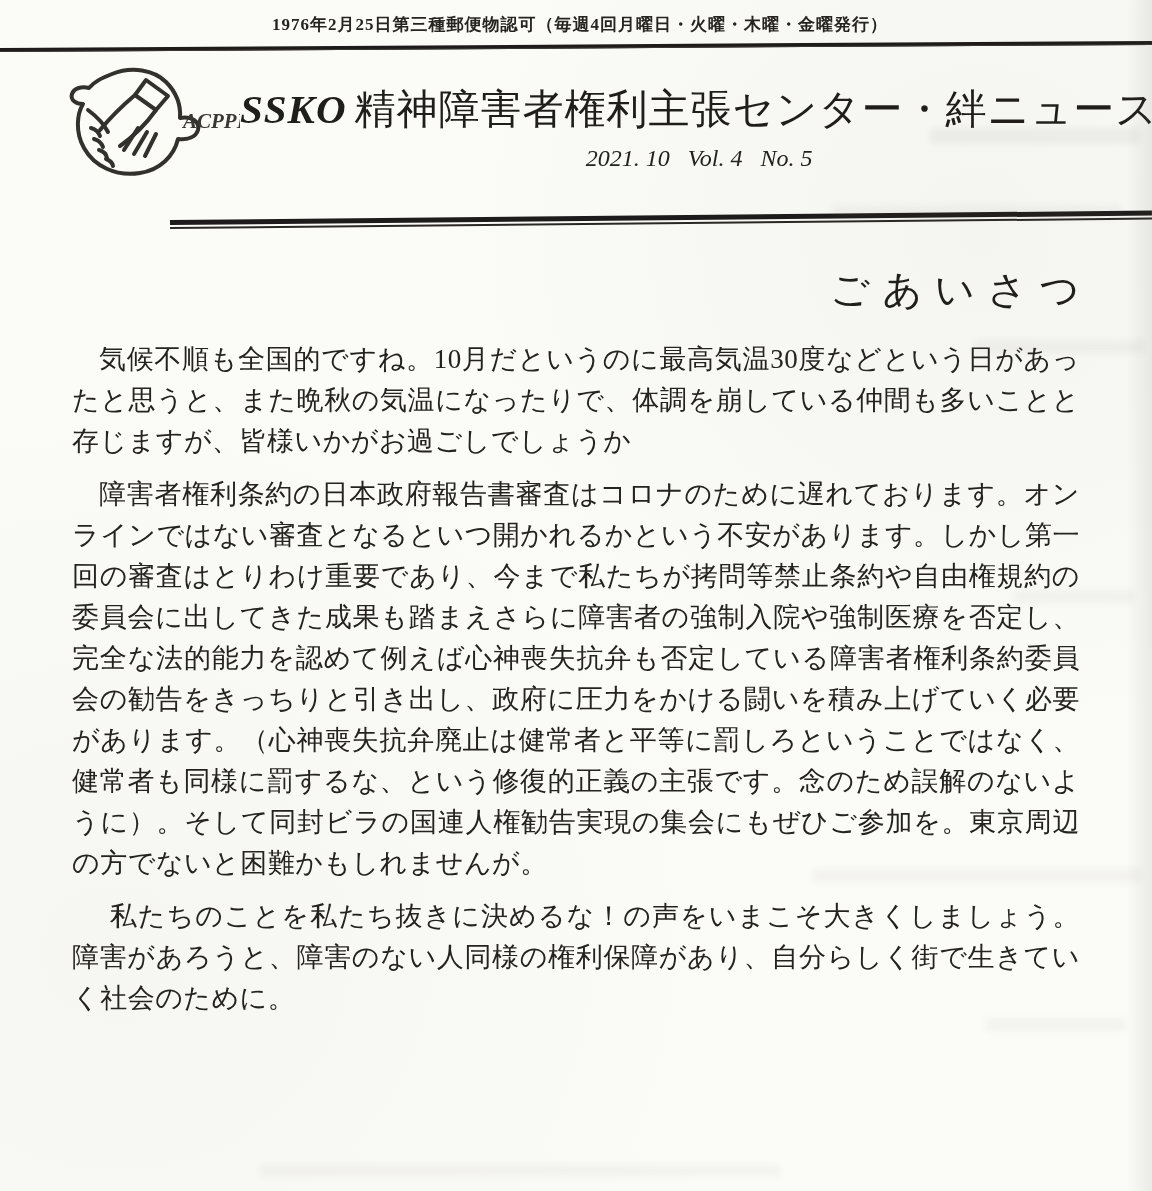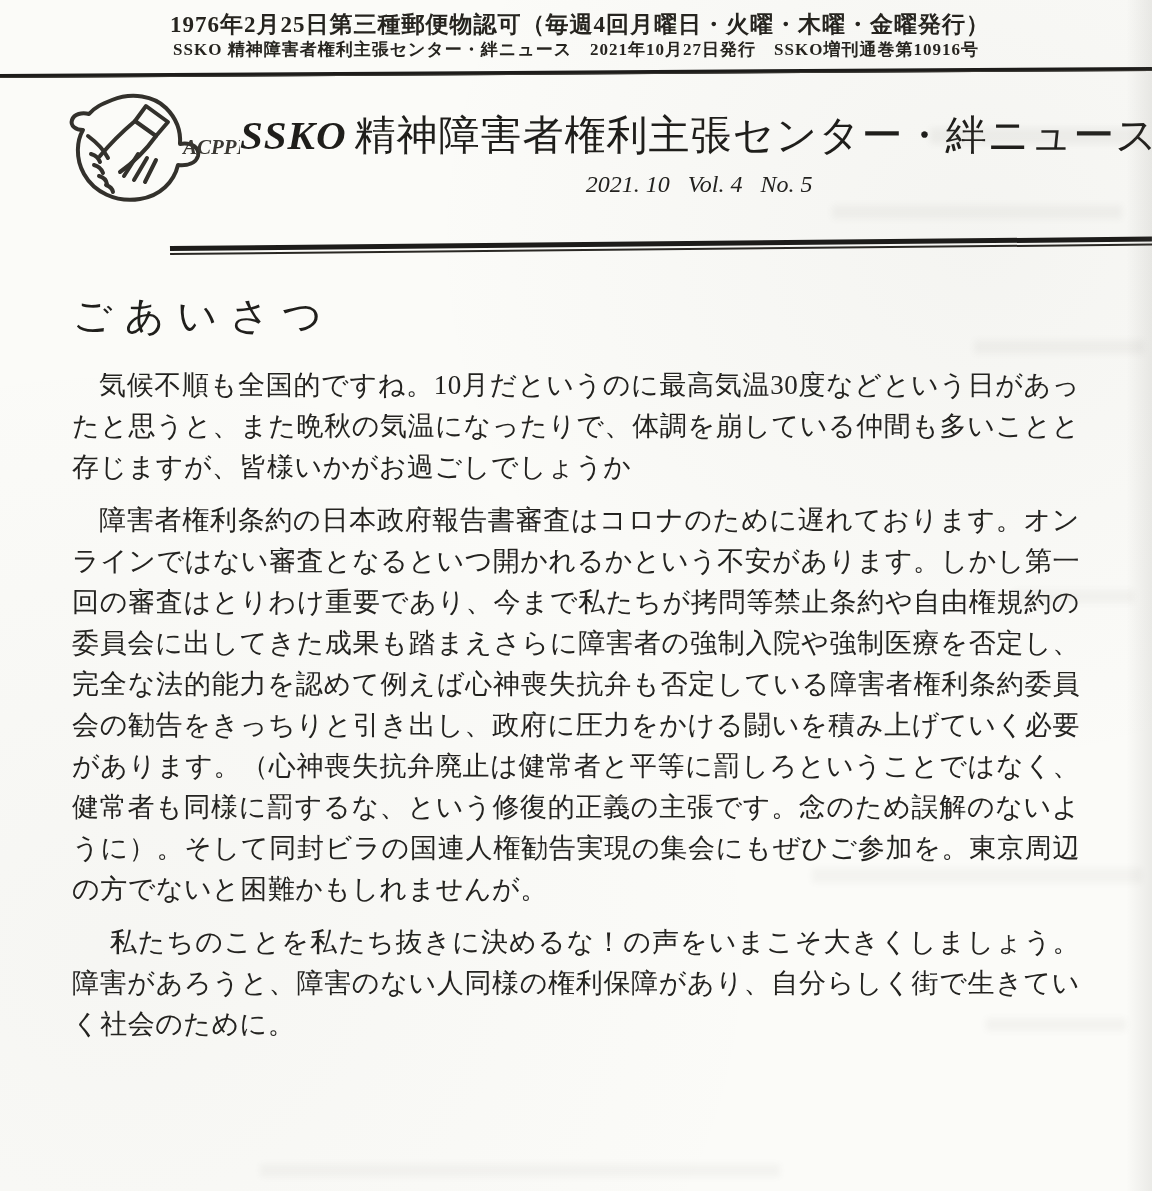--- a/index.html
+++ b/index.html
@@ -10,21 +10,21 @@
     background:
       radial-gradient(ellipse at 85% 20%, rgba(120,120,115,0.05), rgba(0,0,0,0) 40%),
       radial-gradient(ellipse at 10% 80%, rgba(120,120,115,0.04), rgba(0,0,0,0) 45%),
       #fbfbf8;
     color:#26241f;
     font-family:"Liberation Serif","DejaVu Serif",serif;
     overflow:hidden;
   }
   
   .pub-header{ padding-top:13px; text-align:center; font-weight:bold; }
-  .pub-header .line1{ font-size:23px; letter-spacing:1px; line-height:24px;padding-left:8px; }
+  .pub-header .line1{ font-size:17px; letter-spacing:1px; line-height:24px;padding-left:8px; }
   .pub-header .line2{ font-size:17px; letter-spacing:1px; line-height:26px; }
   
   .rule-top{
     margin-top:11px; height:3px; background:#1d1c1a;
     border-bottom:1px solid #3a3833;
     transform:rotate(-0.35deg); transform-origin:left center;
   }
   .rule-mid{
     margin:36px 0 0 170px; height:2px;
     border-top:5px solid #1d1c1a; border-bottom:2px solid #2a2824;
@@ -40,21 +40,21 @@
     letter-spacing:1px; color:#1f1e1b;
   }
   .np-title .latin{ font-style:italic; font-weight:bold; margin-right:8px; }
   .issue-line{
     margin-top:8px; font-style:italic; font-size:24px; white-space:pre;
     color:#23221f;
   }
   
   .article{ margin:0 60px; }
   .article h2{
-    margin:34px 0 22px; text-align:left; font-weight:normal;
+    margin:34px 0 22px; text-align:right; font-weight:normal;
     font-size:39px; letter-spacing:0.32em; text-indent:0.32em; color:#201f1c;
   }
   .article p{
     margin:12px; font-size:27px; line-height:41px; text-align:justify;
     letter-spacing:0.5px; color:#242320;
   }
   .article p.indent-1{ text-indent:1em; }
   .article p.indent-15{ text-indent:1.4em; }
   
   .ghost{ position:absolute; background:#6d6a62; filter:blur(3px); pointer-events:none; }
@@ -71,21 +71,20 @@
     pointer-events:none;
   }
 </style>
 </head>
 <body>
 
 <div class="page">
 
   <header class="pub-header">
     <div class="line1">1976年2月25日第三種郵便物認可（毎週4回月曜日・火曜・木曜・金曜発行）</div>
-    <div class="line2">SSKO 精神障害者権利主張センター・絆ニュース　2021年10月27日発行　SSKO増刊通巻第10916号</div>
   </header>
 
   <div class="rule-top"></div>
 
   <div class="masthead">
     <div class="logo">
 
       <svg width="190" height="118" viewBox="0 0 190 118">
         <g fill="none" stroke="#33312c" stroke-width="4" stroke-linecap="round" stroke-linejoin="round">
 

